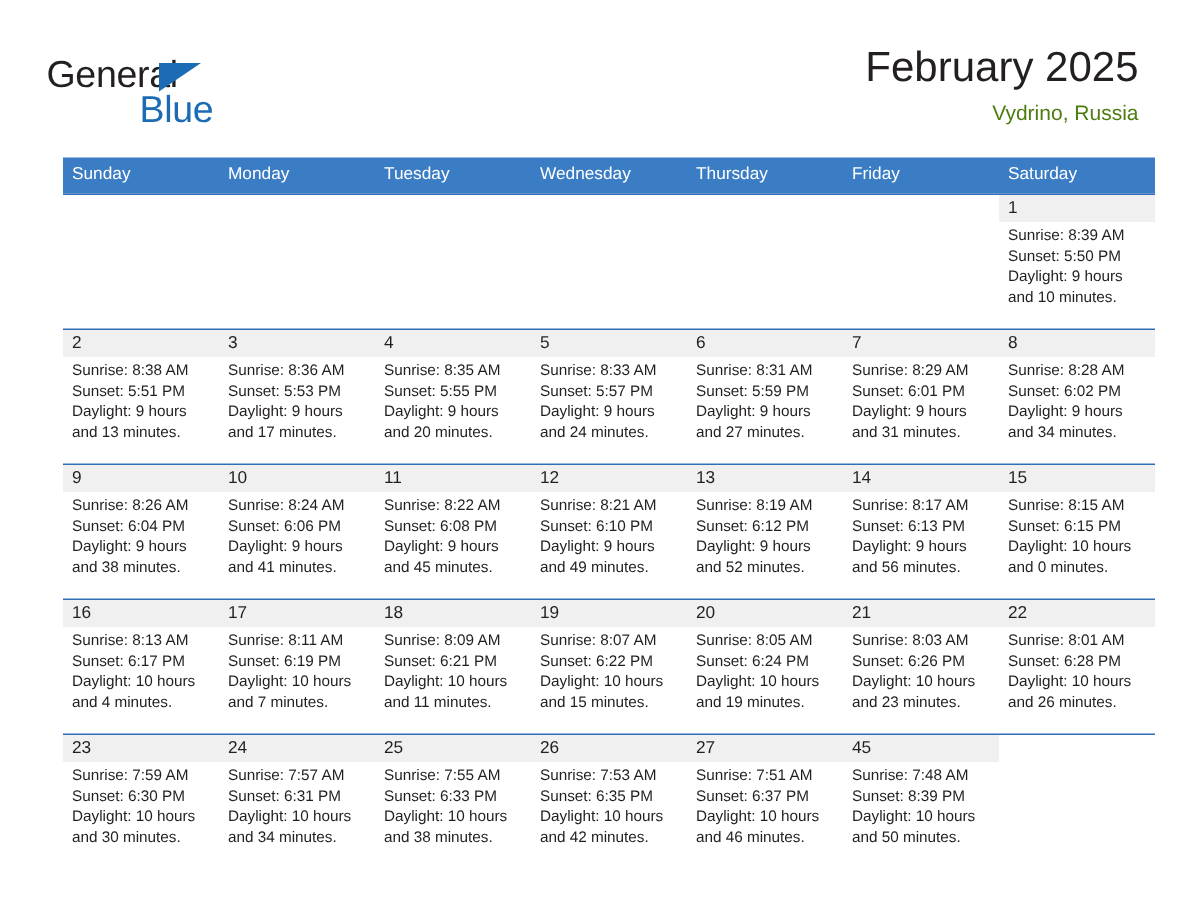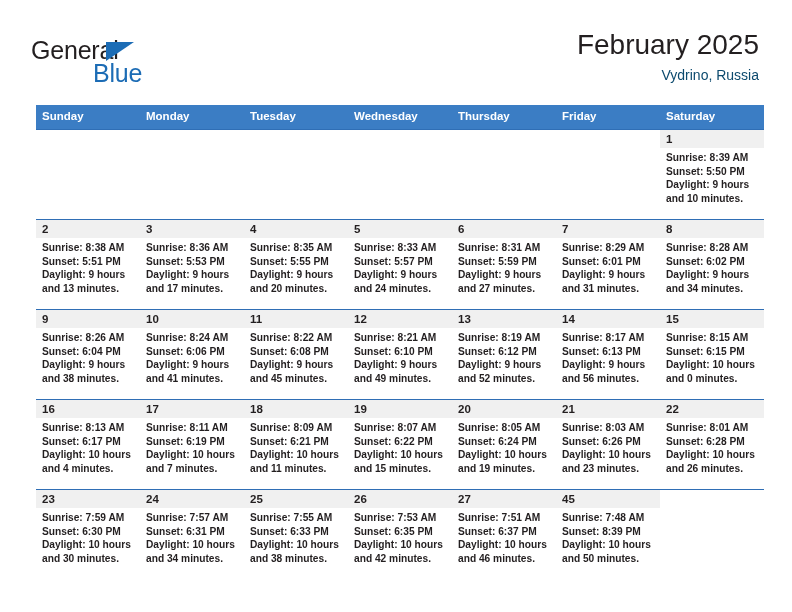--- a/index.html
+++ b/index.html
@@ -71,33 +71,32 @@
   }
   .cal-title {
     font-size: 28px;
     color: #231f20;
     line-height: 34px;
     white-space: nowrap;
     text-align: right;
   }
   .cal-subtitle {
     font-size: 14px;
-    color: #0c4a6e;
+    color: #4d7c0f;
     line-height: 20px;
     margin-top: 3px;
     white-space: nowrap;
   }
 
   
   .calendar {
     position: absolute;
-    left: 36px;
+    left: 42px;
     top: 105px;
     width: 728px;
-    font-weight: bold;
   }
   .weekday-row {
     display: flex;
     width: 100%;
     background: #3b7dc4;
   }
   .weekday {
     flex: 1 1 0;
     box-sizing: border-box;
     padding: 4px 0 5px 6px;

